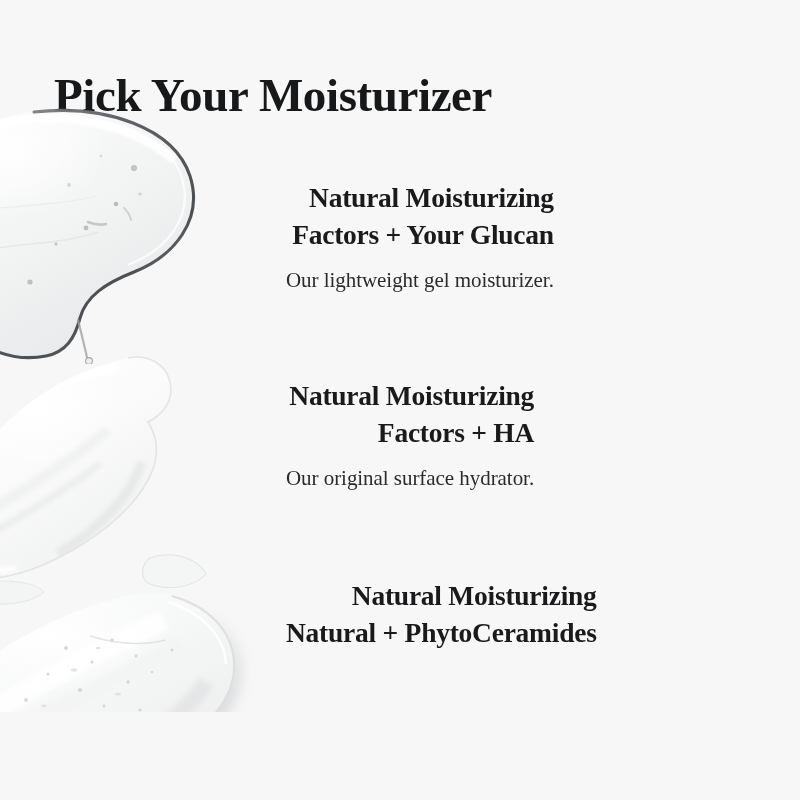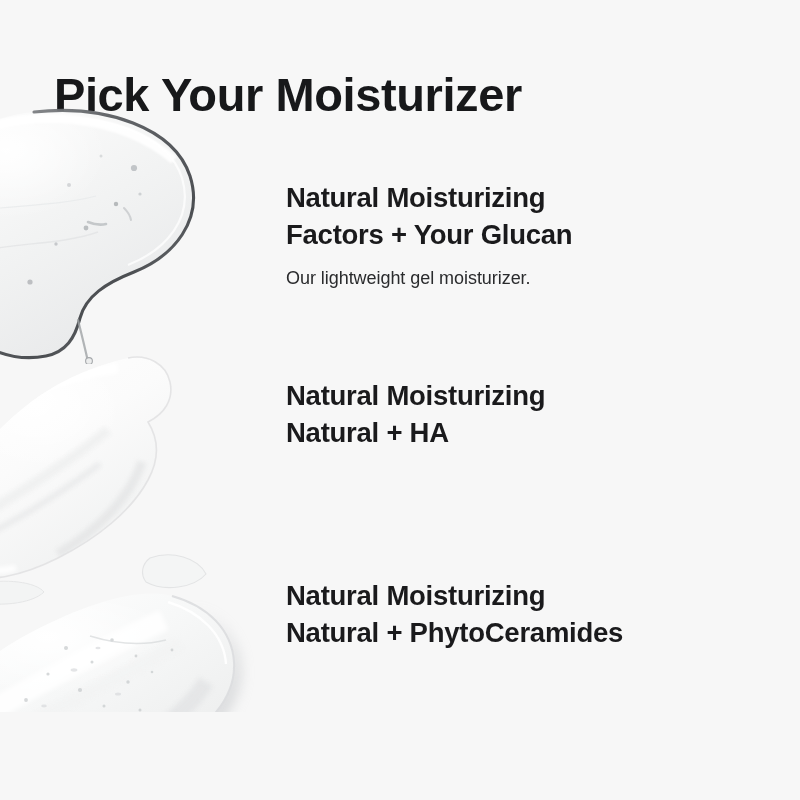--- a/index.html
+++ b/index.html
@@ -14,20 +14,21 @@
     font-family: "Liberation Sans", sans-serif;
     -webkit-font-smoothing: antialiased;
     overflow: hidden;
   }
   #page {
     position: relative;
     width: 800px;
     height: 712px;
     background: #f7f7f7;
     overflow: hidden;
+    font-family: Liberation Serif, serif;
   }
 
   
   #page-title {
     position: absolute;
     left: 54px;
     top: 39px;
     font-size: 47px;
     font-weight: 700;
     letter-spacing: -0.4px;
@@ -44,36 +45,37 @@
   .swatch-svg { display: block; }
 
   #swatch-gel        { left: -62px; top: 104px;  width: 310px; height: 260px; }
   #swatch-cream      { left: -58px; top: 352px;  width: 268px; height: 248px; }
   #swatch-rich       { left: -60px; top: 578px;  width: 340px; height: 230px; }
 
   
   .product-text {
     position: absolute;
     left: 286px;
+    text-align: right;
   }
   #product-0 .product-text { top: 180px; }
   #product-1 .product-text { top: 378px; }
   #product-2 .product-text { top: 578px; }
 
   .product-heading {
     font-size: 27.5px;
     font-weight: 600;
     color: #1a1a1c;
     line-height: 1.34;
     letter-spacing: -0.25px;
     margin: 0;
     white-space: nowrap;
   }
   .product-subtitle {
-    font-size: 18px;
+    font-size: 21px;
     font-weight: 400;
     color: #2a2b2d;
     letter-spacing: -0.05px;
     line-height: 1.3;
     margin: 0;
     padding-top: 13px;
     white-space: nowrap;
   }
 </style>
 </head>
@@ -215,21 +217,22 @@
                  C 2 212, -4 188, 4 160" fill="none" stroke="#e0e1e2" stroke-width="1.6" opacity="0.85"></path>
 
         <path d="M 208 206 C 230 198, 256 206, 264 222
                  C 252 236, 222 240, 204 230
                  C 198 222, 200 212, 208 206 Z" fill="#f4f5f5" stroke="#e3e4e5" stroke-width="1.1"></path>
       </svg>
     </div>
 
     <div class="product-text">
       <div class="product-heading">Natural Moisturizing</div>
-      <div class="product-heading">Natural + HA</div>
+      <div class="product-heading">Factors + HA</div>
+      <div class="product-subtitle">Our original surface hydrator.</div>
     </div>
   </div>
 
   <div id="product-2">
 
     <div class="swatch-art" id="swatch-rich">
       <svg class="swatch-svg" viewBox="0 0 340 230" width="340" height="230" xmlns="http://www.w3.org/2000/svg">
         <defs>
           <linearGradient id="richFill" x1="0.1" y1="0.1" x2="0.85" y2="0.95">
             <stop offset="0%" stop-color="#ffffff"></stop>

